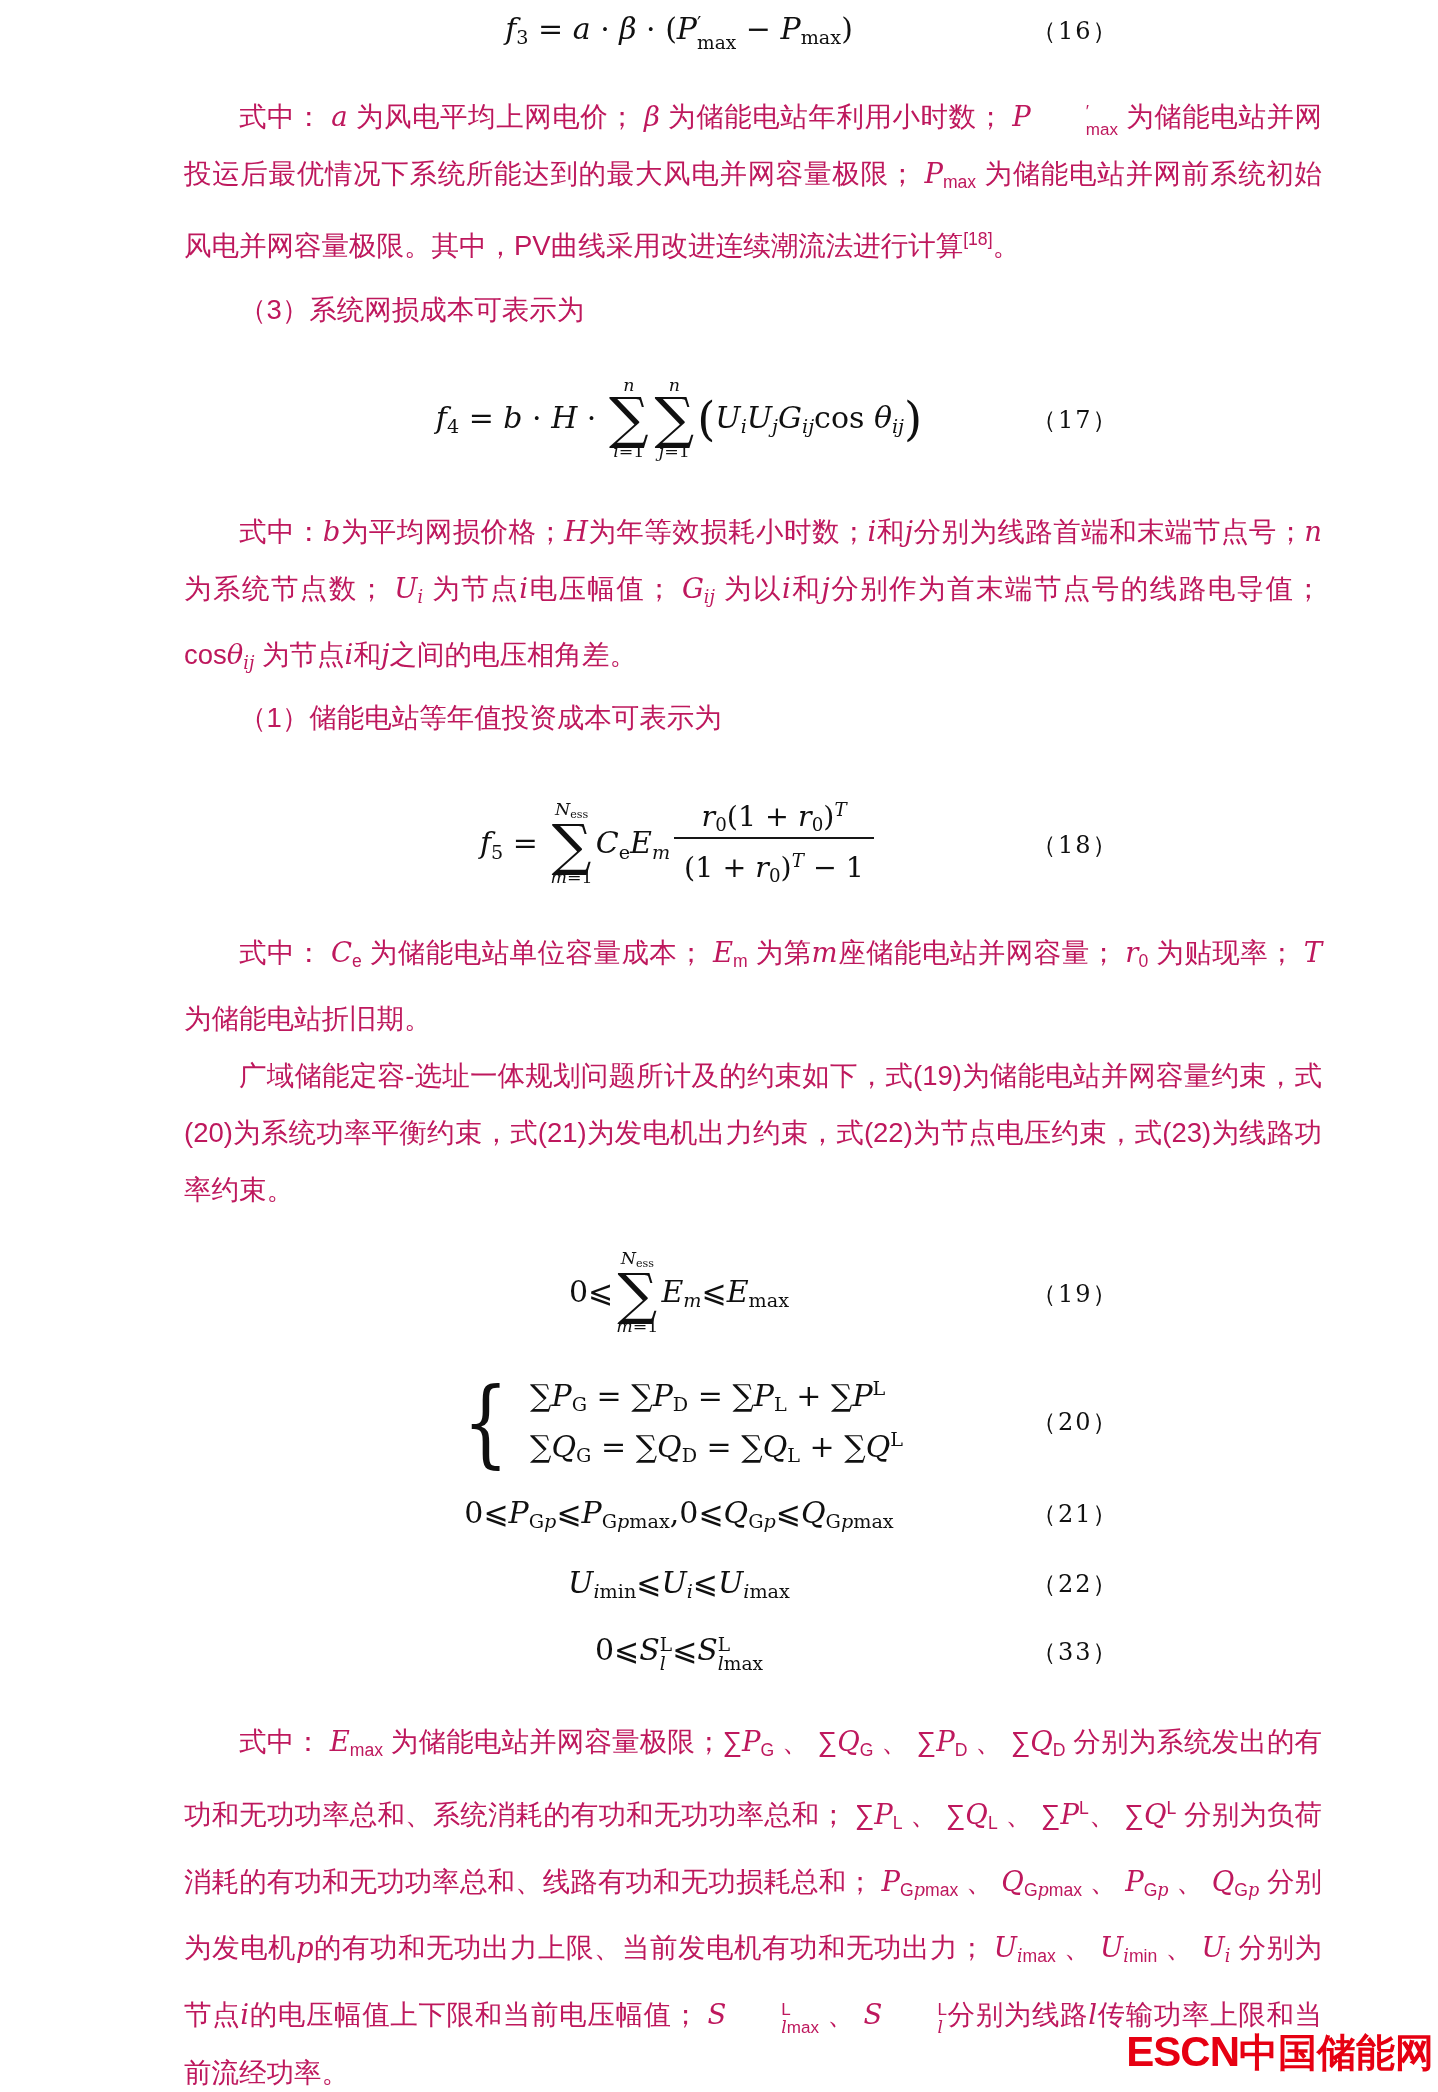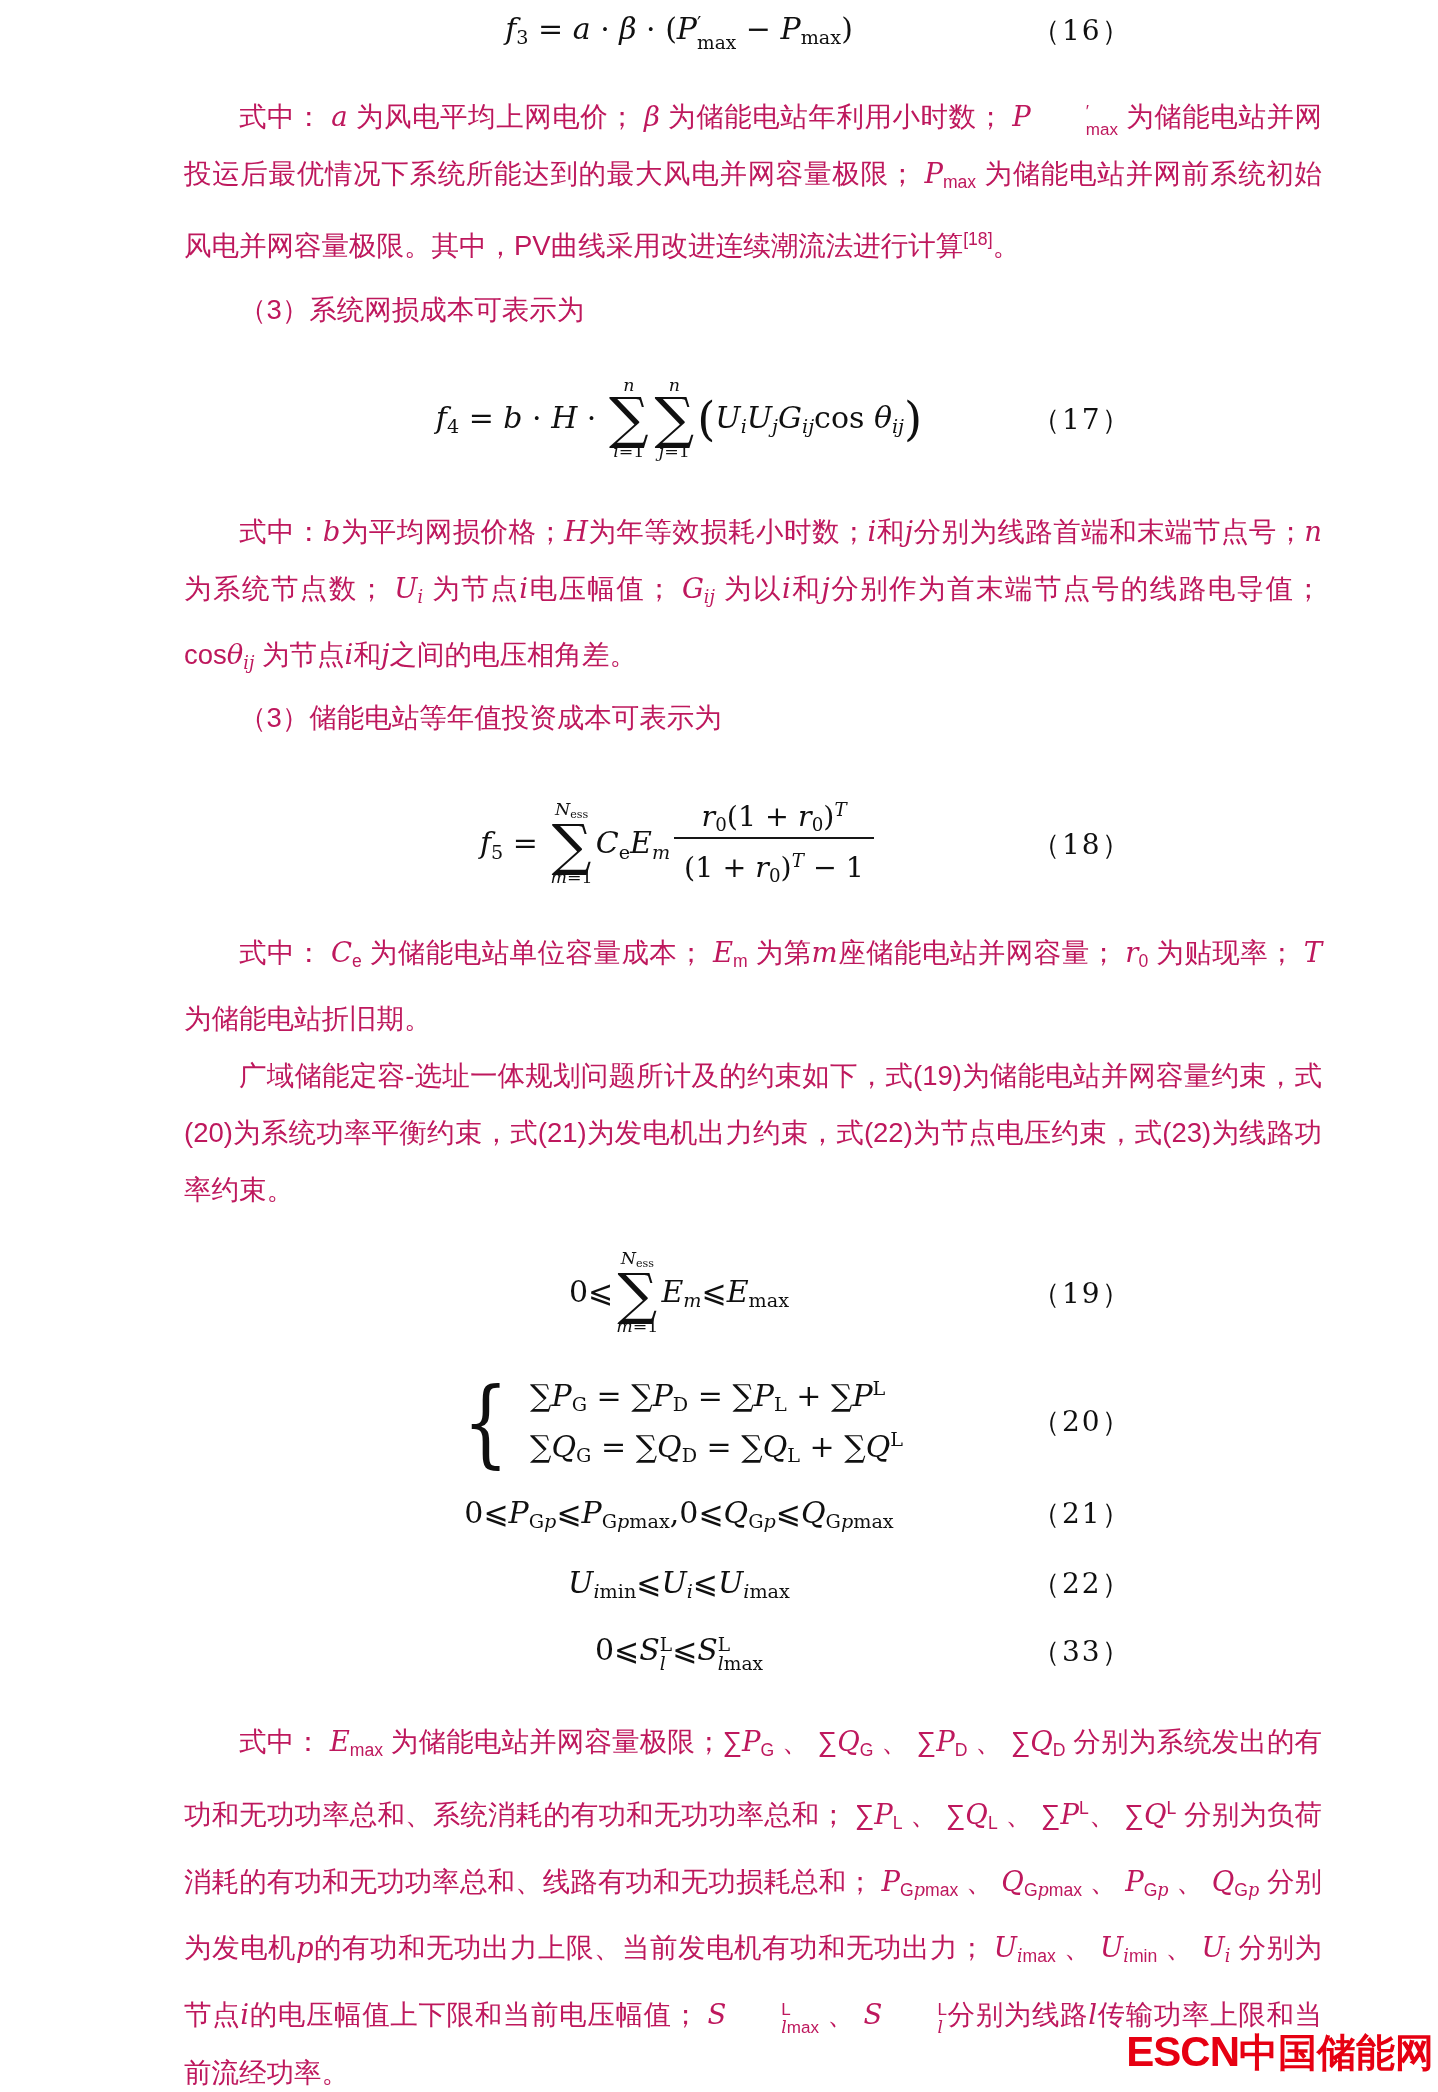--- a/index.html
+++ b/index.html
@@ -16,21 +16,21 @@
   .indent { text-indent:2em; }
   .heading { text-indent:2em; text-align:left; }
 
   
   .eq { position:absolute; left:0; width:100%; display:flex;
         justify-content:center; align-items:center;
         font-size:30px; color:#101010; }
   .eq-inner { white-space:nowrap; transform:translateX(-40px); }
   .formula { font-family:"DejaVu Serif","DejaVu Sans","Liberation Serif",serif; }
   .eq-num { position:absolute; left:1032px; top:50%; transform:translateY(-50%);
-            font-size:28px; font-family:"DejaVu Serif","Liberation Serif",serif;
+            font-size:24px; font-family:"DejaVu Serif","Liberation Serif",serif;
             letter-spacing:2px; }
 
   
   .tk-i  { font-family:"DejaVu Serif","DejaVu Sans","Liberation Serif",serif; font-style:italic; }
   .tk-s, .tk-si { font-size:0.64em; vertical-align:-0.28em; letter-spacing:0; }
   .tk-si { font-style:italic; font-family:"DejaVu Serif",serif; }
   .tk-p, .tk-pi { font-size:0.64em; vertical-align:0.55em; }
   .tk-pi { font-style:italic; font-family:"DejaVu Serif",serif; }
 
   .tk-sum { display:inline-flex; flex-direction:column; align-items:center;
@@ -109,21 +109,21 @@
         </span><span class="tk-sum sum-symbol">
           <span class="sum-limit sum-top"><span class="tk tk-i">n</span></span>
           <span class="sum-sigma">∑</span>
           <span class="sum-limit sum-bot"><span class="tk tk-i">j</span><span class="tk tk-r">=1</span></span>
         </span><span class="tk-big big-delimiter">(</span><span class="tk tk-i">U</span><span class="tk tk-si">i</span><span class="tk tk-i">U</span><span class="tk tk-si">j</span><span class="tk tk-i">G</span><span class="tk tk-si">ij</span><span class="tk tk-r">cos </span><span class="tk tk-i">θ</span><span class="tk tk-si">ij</span><span class="tk-big big-delimiter">)</span></span>
     <span class="eq-num">（17）</span>
   </div>
 
   <p class="para indent" id="p2"><span class="tk tk-r">式中：</span><span class="tk tk-i">b</span><span class="tk tk-r">为平均网损价格；</span><span class="tk tk-i">H</span><span class="tk tk-r">为年等效损耗小时数；</span><span class="tk tk-i">i</span><span class="tk tk-r">和</span><span class="tk tk-i">j</span><span class="tk tk-r">分别为线路首端和末端节点号；</span><span class="tk tk-i">n</span><span class="tk tk-r"> 为系统节点数； </span><span class="tk tk-i">U</span><span class="tk tk-si">i</span><span class="tk tk-r"> 为节点</span><span class="tk tk-i">i</span><span class="tk tk-r">电压幅值； </span><span class="tk tk-i">G</span><span class="tk tk-si">ij</span><span class="tk tk-r"> 为以</span><span class="tk tk-i">i</span><span class="tk tk-r">和</span><span class="tk tk-i">j</span><span class="tk tk-r">分别作为首末端节点号的线路电导值；cos</span><span class="tk tk-i">θ</span><span class="tk tk-si">ij</span><span class="tk tk-r"> 为节点</span><span class="tk tk-i">i</span><span class="tk tk-r">和</span><span class="tk tk-i">j</span><span class="tk tk-r">之间的电压相角差。</span></p>
 
-  <div class="para heading" id="h4">（3）储能电站等年值投资成本可表示为</div>
+  <div class="para heading" id="h4">（1）储能电站等年值投资成本可表示为</div>
 
   <div class="eq" id="eq18">
     <span class="eq-inner formula"><span class="tk tk-i">f</span><span class="tk tk-s">5</span><span class="tk tk-r"> = </span><span class="tk-sum sum-symbol">
           <span class="sum-limit sum-top"><span class="tk tk-i">N</span><span class="tk tk-s">ess</span></span>
           <span class="sum-sigma">∑</span>
           <span class="sum-limit sum-bot"><span class="tk tk-i">m</span><span class="tk tk-r">=1</span></span>
         </span><span class="tk tk-i">C</span><span class="tk tk-s">e</span><span class="tk tk-i">E</span><span class="tk tk-si">m</span><span class="tk-frac fraction">
           <span class="frac-num"><span class="tk tk-i">r</span><span class="tk tk-s">0</span><span class="tk tk-r">(1 + </span><span class="tk tk-i">r</span><span class="tk tk-s">0</span><span class="tk tk-r">)</span><span class="tk tk-pi">T</span></span>
           <span class="frac-den"><span class="tk tk-r">(1 + </span><span class="tk tk-i">r</span><span class="tk tk-s">0</span><span class="tk tk-r">)</span><span class="tk tk-pi">T</span><span class="tk tk-r"> − 1</span></span>
         </span></span>

